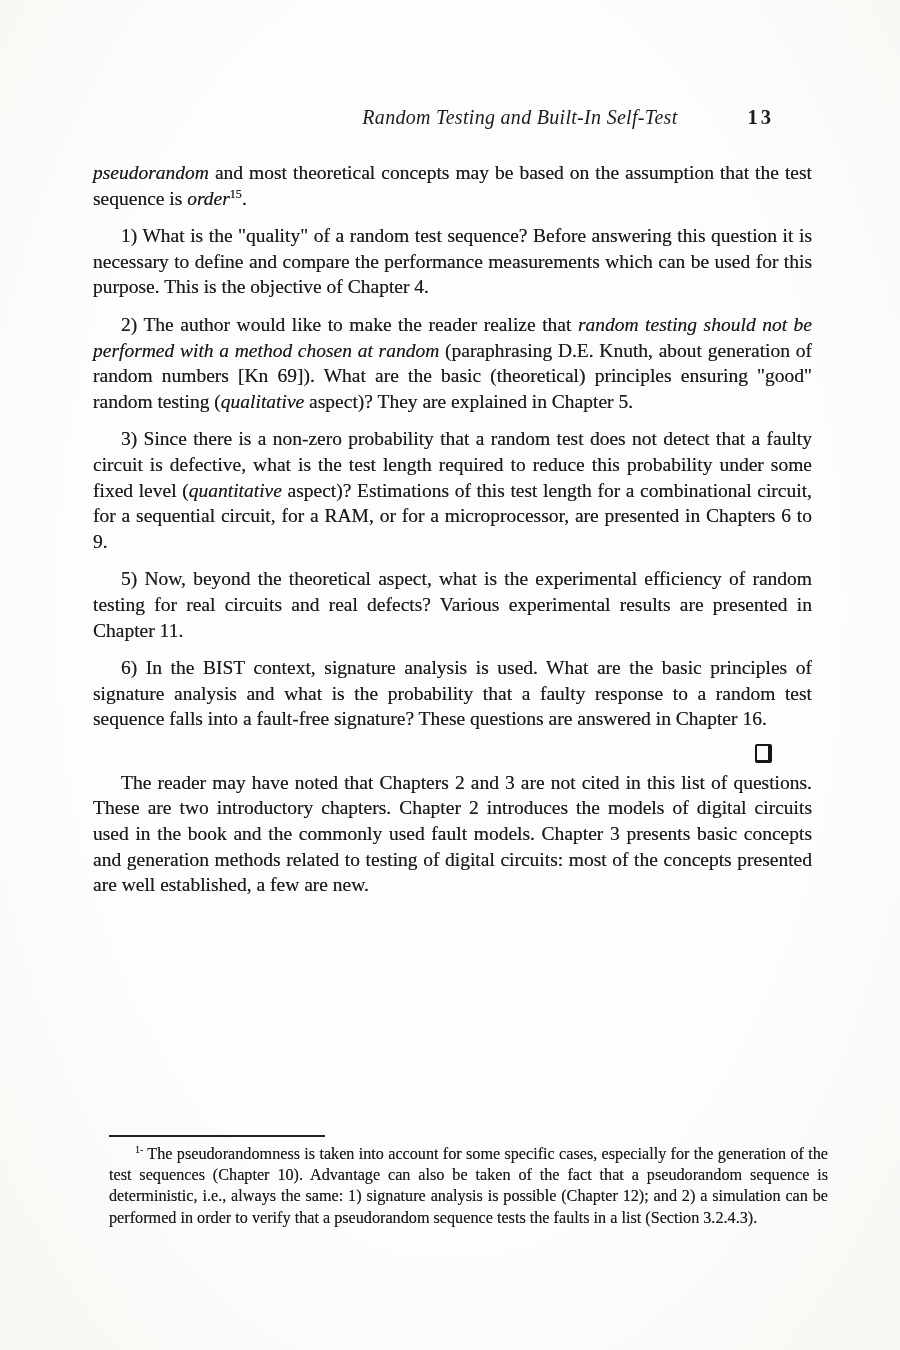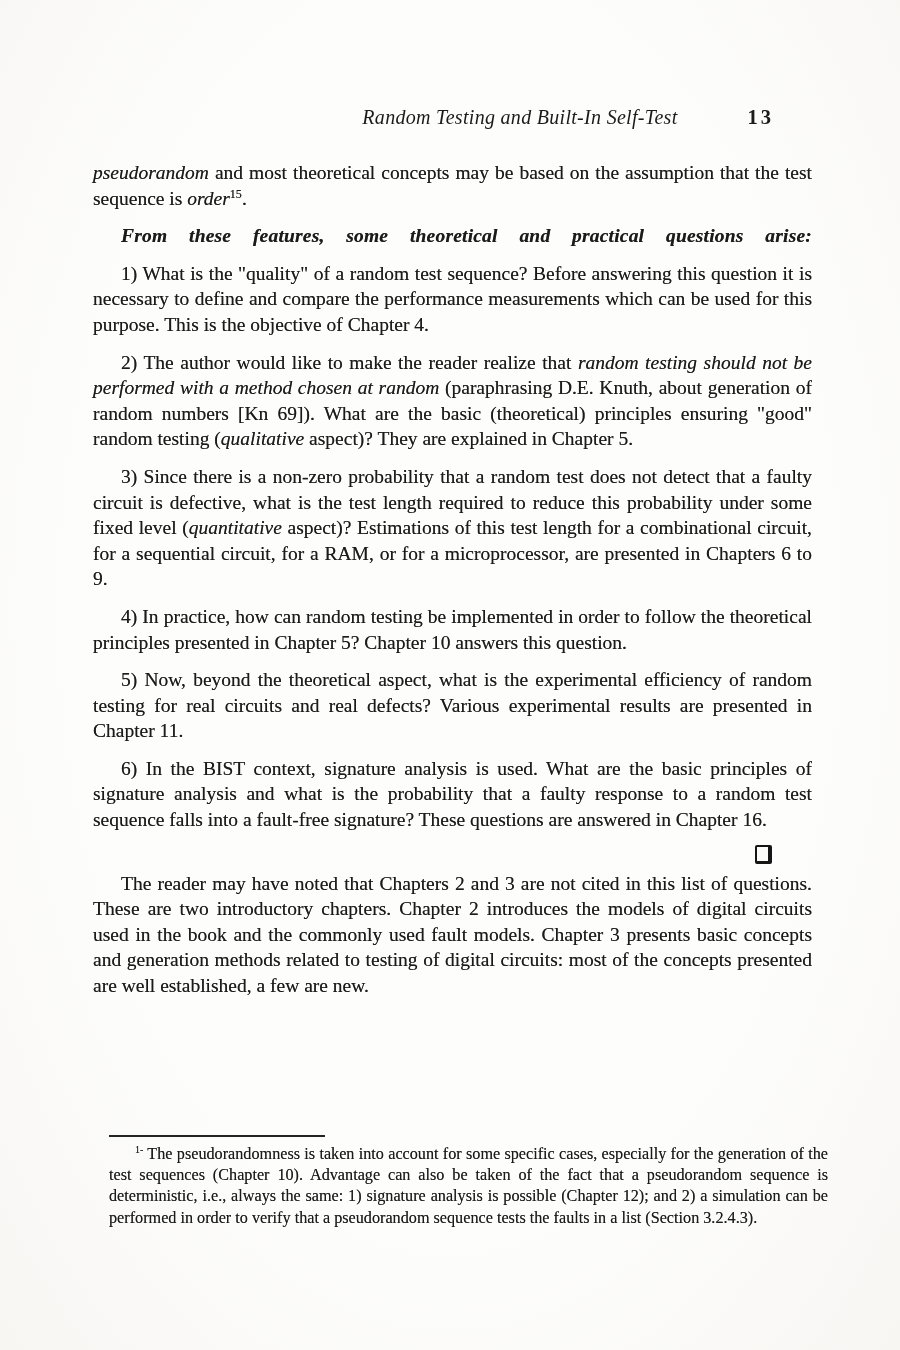--- a/index.html
+++ b/index.html
@@ -110,25 +110,23 @@
 
 <div class="page">
 
   <div class="running-header">
     <span class="running-title">Random Testing and Built-In Self-Test</span>
     <span class="page-number">13</span>
   </div>
 
   <div class="content">
     <p><span class="run-i">pseudorandom</span><span> and most theoretical concepts may be based on the assumption that the test sequence is </span><span class="run-i">order</span><span class="run-sup">15</span><span>.</span></p>
-    <p class="heading-line"><span class="run-bi">From these features, some theoretical and practical questions arise:</span></p>
     <p class="indent"><span>1) What is the "quality" of a random test sequence? Before answering this question it is necessary to define and compare the performance measurements which can be used for this purpose. This is the objective of Chapter 4.</span></p>
     <p class="indent"><span>2) The author would like to make the reader realize that </span><span class="run-i">random testing should not be performed with a method chosen at random</span><span> (paraphrasing D.E. Knuth, about generation of random numbers [Kn 69]). What are the basic (theoretical) principles ensuring "good" random testing (</span><span class="run-i">qualitative</span><span> aspect)? They are explained in Chapter 5.</span></p>
     <p class="indent"><span>3) Since there is a non-zero probability that a random test does not detect that a faulty circuit is defective, what is the test length required to reduce this probability under some fixed level (</span><span class="run-i">quantitative</span><span> aspect)? Estimations of this test length for a combinational circuit, for a sequential circuit, for a RAM, or for a microprocessor, are presented in Chapters 6 to 9.</span></p>
-    <p class="indent"><span>4) In practice, how can random testing be implemented in order to follow the theoretical principles presented in Chapter 5? Chapter 10 answers this question.</span></p>
     <p class="indent"><span>5) Now, beyond the theoretical aspect, what is the experimental efficiency of random testing for real circuits and real defects? Various experimental results are presented in Chapter 11.</span></p>
     <p class="indent"><span>6) In the BIST context, signature analysis is used. What are the basic principles of signature analysis and what is the probability that a faulty response to a random test sequence falls into a fault-free signature? These questions are answered in Chapter 16.</span></p>
     <div class="endmark-row">
       <span class="endmark"></span>
     </div>
     <p class="indent"><span>The reader may have noted that Chapters 2 and 3 are not cited in this list of questions. These are two introductory chapters. Chapter 2 introduces the models of digital circuits used in the book and the commonly used fault models. Chapter 3 presents basic concepts and generation methods related to testing of digital circuits: most of the concepts presented are well established, a few are new.</span></p>
   </div>
 
   <div class="footnote-block">
     <div class="footnote-rule"></div>

